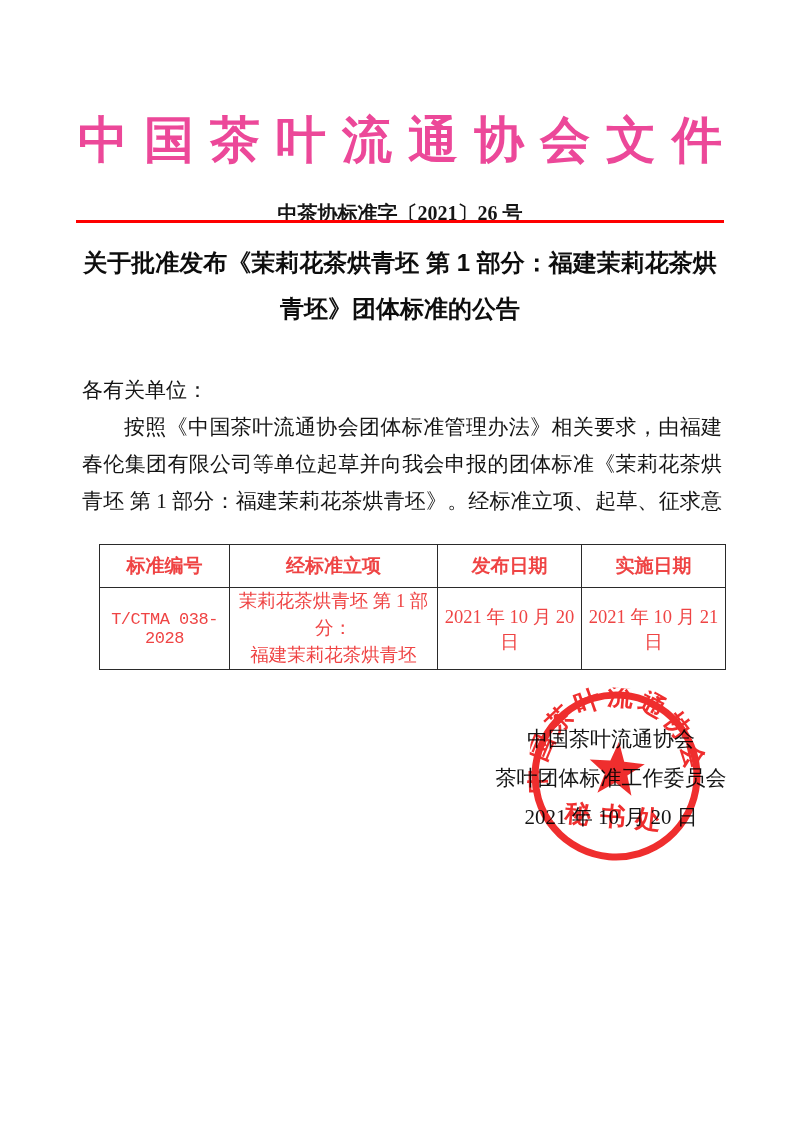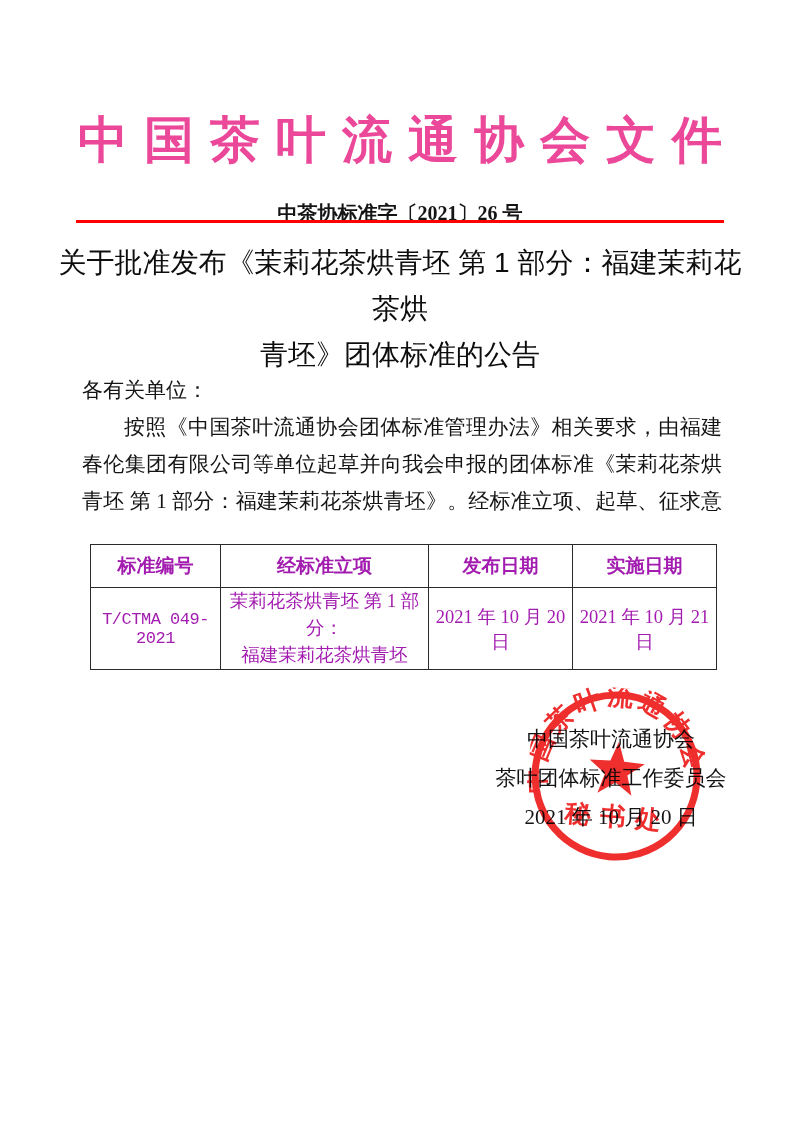--- a/index.html
+++ b/index.html
@@ -29,39 +29,39 @@
   }
   .red-rule{
     position:absolute;left:76px;top:220px;width:648px;height:3px;
     background:#fe0000;
   }
   
   .doc-title{
     position:absolute;left:55px;top:240px;width:690px;
     text-align:center;
     font-family:"Liberation Sans","DejaVu Sans",sans-serif;
-    font-weight:normal;font-size:28px;line-height:46px;
+    font-weight:bold;font-size:24px;line-height:46px;
     color:#0d0d0d;
   }
   
   .body-text{
     position:absolute;left:82px;top:344px;width:640px;
     font-size:21px;line-height:37px;
     color:#141414;
     margin-top:28px;
   }
   .bl{height:37px;white-space:nowrap;}
   .bl.fill{text-align:justify;text-align-last:justify;white-space:normal;overflow:hidden;}
   .bl.indent{text-indent:2em;}
   
   .std-table{
-    position:absolute;left:90px;top:544px;
+    position:absolute;left:99px;top:544px;
     border-collapse:collapse;
     table-layout:fixed;
-    font-size:19px;color:#a21caf;
+    font-size:19px;color:#ef4444;
   }
   .std-table th,.std-table td{
     border:1.5px solid #2a2a2a;
     text-align:center;vertical-align:middle;
     padding:0 4px;
   }
   .std-table th{height:42px;font-weight:bold;font-size:19px;}
   .std-table td{height:59px;}
   .col-code{width:130px;}
   .col-name{width:208px;}
@@ -128,21 +128,21 @@
     <thead>
       <tr>
         <th>标准编号</th>
         <th>经标准立项</th>
         <th>发布日期</th>
         <th>实施日期</th>
       </tr>
     </thead>
     <tbody>
       <tr>
-        <td class="cell-code">T/CTMA 049-2021</td>
+        <td class="cell-code">T/CTMA 038-2028</td>
         <td class="cell-name">茉莉花茶烘青坯 第 1 部分：
 福建茉莉花茶烘青坯</td>
         <td class="cell-date">2021 年 10 月 20 日</td>
         <td class="cell-date">2021 年 10 月 21 日</td>
       </tr>
     </tbody>
   </table>
 
   <div class="signature">
     <div>中国茶叶流通协会</div>

